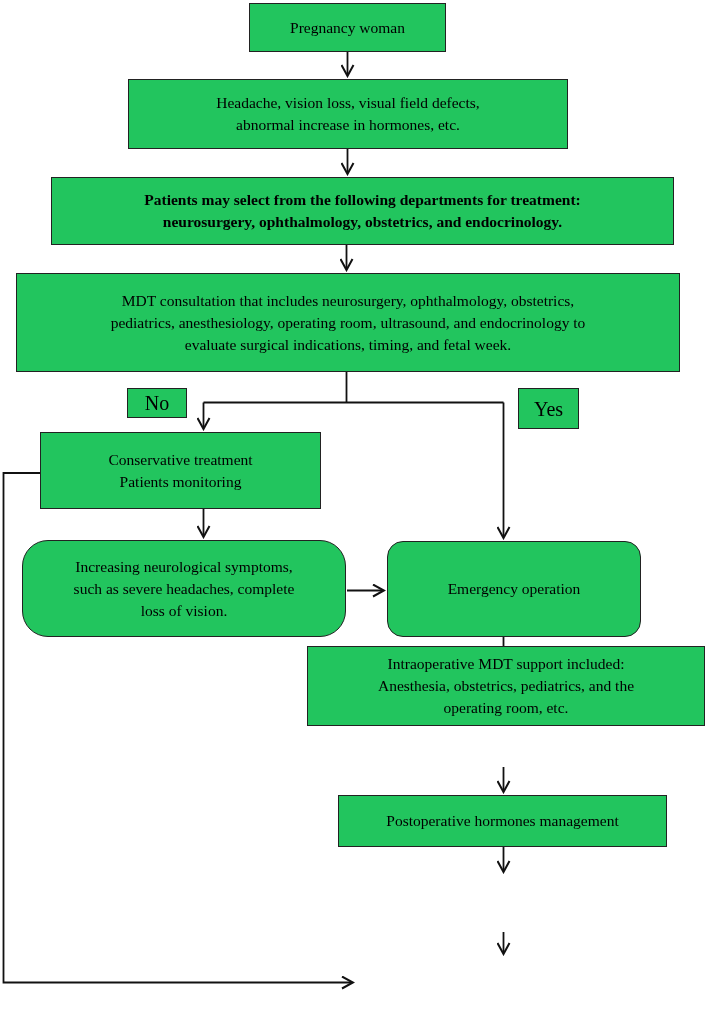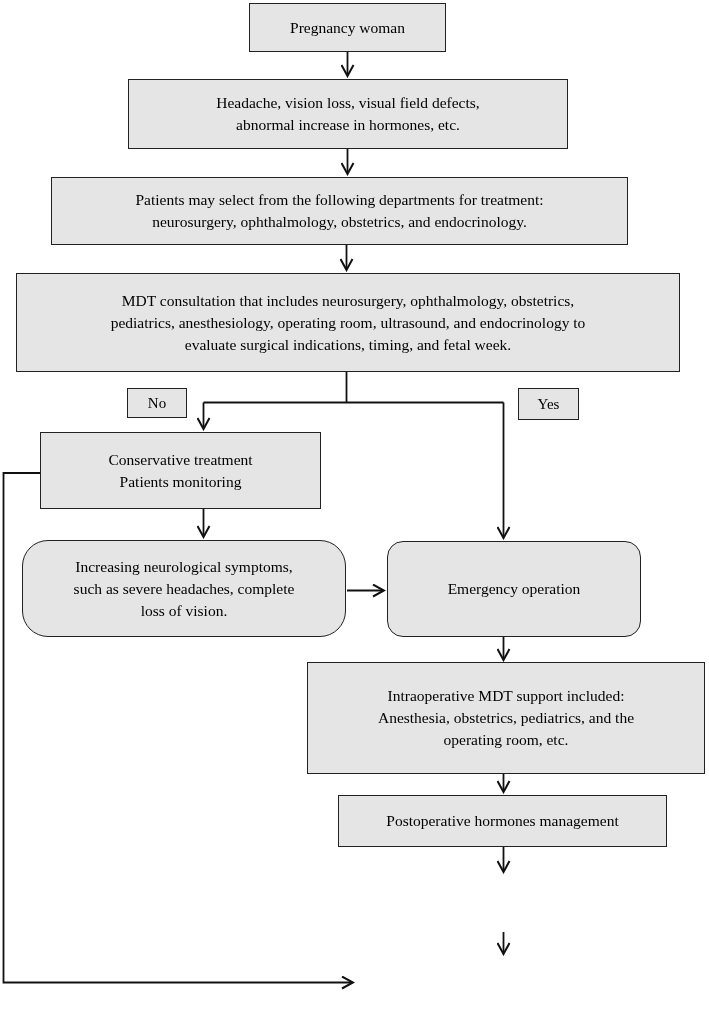--- a/index.html
+++ b/index.html
@@ -20,32 +20,32 @@
     position: absolute;
     left: 0;
     top: 0;
     width: 709px;
     height: 1014px;
   }
   .node {
     position: absolute;
     box-sizing: border-box;
     border: 1.6px solid #222222;
-    background: #e5e5e5;
+    background: #22c55e;
     display: flex;
     align-items: center;
     justify-content: center;
     text-align: center;
     white-space: pre-line;
     font-size: 15.5px;
     line-height: 22px;
     padding: 2px 6px;
   }
   .branch {
-    font-size: 15px;
+    font-size: 20px;
     line-height: 16px;
     padding: 0;
   }
   path.connector {
     fill: none;
     stroke: #111111;
     stroke-width: 1.8px;
   }
 </style>
 </head>
@@ -74,41 +74,41 @@
     <path class="connector" d="M503.5 847 V871" marker-end="url(#vhead)"></path>
     <path class="connector" d="M503.5 932 V953" marker-end="url(#vhead)"></path>
     <path class="connector" d="M40 473 H3.5 V982.5 H352" marker-end="url(#vhead)"></path>
   </svg>
 
   <div class="node" style="left:249px; top:3px; width:197px; height:49px;">Pregnancy woman</div>
 
   <div class="node" style="left:128px; top:79px; width:440px; height:70px;">Headache, vision loss, visual field defects,
 abnormal increase in hormones, etc.</div>
 
-  <div class="node" style="left:51px; top:177px; width:577px; height:68px;">Patients may select from the following departments for treatment:
+  <div class="node" style="left:51px; top:177px; width:623px; height:68px;font-weight:bold;">Patients may select from the following departments for treatment:
 neurosurgery, ophthalmology, obstetrics, and endocrinology.</div>
 
   <div class="node" style="left:16px; top:273px; width:664px; height:99px;text-align:center;">MDT consultation that includes neurosurgery, ophthalmology, obstetrics,
 pediatrics, anesthesiology, operating room, ultrasound, and endocrinology to
 evaluate surgical indications, timing, and fetal week.</div>
 
   <div class="node branch" style="left:127px; top:388px; width:60px; height:30px;">No</div>
 
-  <div class="node branch" style="left:518px; top:388px; width:61px; height:32px;">Yes</div>
+  <div class="node branch" style="left:518px; top:388px; width:61px; height:41px;">Yes</div>
 
   <div class="node" style="left:40px; top:432px; width:281px; height:77px;">Conservative treatment
 Patients monitoring</div>
 
   <div class="node" style="left:22px; top:540px; width:324px; height:97px;border-radius:26px;">Increasing neurological symptoms,
 such as severe headaches, complete
 loss of vision.</div>
 
   <div class="node" style="left:387px; top:541px; width:254px; height:96px;border-radius:16px;">Emergency operation</div>
 
-  <div class="node" style="left:307px; top:662px; width:398px; height:112px;">Intraoperative MDT support included:
+  <div class="node" style="left:307px; top:646px; width:398px; height:80px;">Intraoperative MDT support included:
 Anesthesia, obstetrics, pediatrics, and the
 operating room, etc.</div>
 
   <div class="node" style="left:338px; top:795px; width:329px; height:52px;">Postoperative hormones management</div>
 
 
 
 </div>
 
 </body></html>

